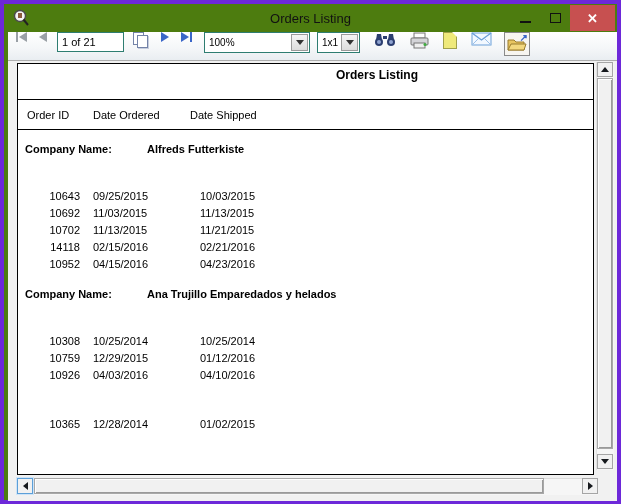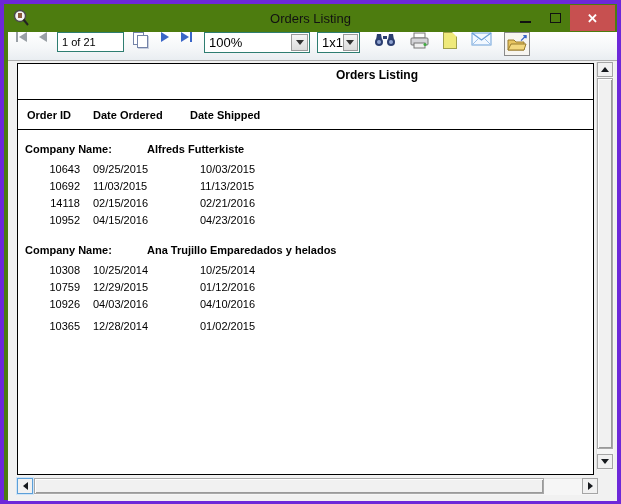--- a/index.html
+++ b/index.html
@@ -57,21 +57,21 @@
   .pages-icon .pg.back { left:0; top:0; }
   .pages-icon .pg.front { left:4px; top:3px; box-shadow:1px 1px 0 #c7cede; }
   .nav-next { margin-left:12px; }
   .nav-last { margin-left:12px; gap:1px; }
   .combo {
     height:21px; border:1px solid #2e7d71; background:#fff;
     display:flex; align-items:center;
   }
   .combo-zoom { width:106px; margin-left:12px; }
   .combo-grid { width:43px; margin-left:7px; }
-  .combo-text { flex:1; font-size:13px; padding-left:4px; }
+  .combo-text { flex:1; font-size:10px; padding-left:4px; }
   .combo-btn {
     width:17px; height:17px; margin-right:1px;
     background:linear-gradient(#f4f4f4,#dcdcdc); border:1px solid #9a9a9a;
     display:flex; align-items:center; justify-content:center;
   }
   .caret-down { width:0; height:0; border-left:4px solid transparent; border-right:4px solid transparent; border-top:5px solid #333; }
   .tb-icon { margin-left:14px; }
   .yellow-page {
     width:14px; height:17px; background:#efe97a; border:1px solid #a0a04a; position:relative;
   }
@@ -93,28 +93,28 @@
   }
   .page {
     position:absolute; left:9px; top:2px; width:577px; height:412px;
     background:#fff; border:1px solid #000; overflow:hidden;
   }
   .page-content { color:#000; font-size:11px; }
   .report-title { font-weight:bold; font-size:12px; margin:4px 0 0 318px; height:15px; }
   .report-date { font-weight:bold; margin:17px 0 0 3px; height:15px; }
   .sep { border-top:1px solid #000; }
   .sep1 { margin-top:16px; }
-  .col-header { font-weight:bold; margin-top:9px; height:15px; white-space:nowrap; }
+  .col-header { font-weight:normal; margin-top:9px; height:15px; white-space:nowrap; }
   .col-h1 { display:inline-block; margin-left:9px; width:66px; }
   .col-h2 { display:inline-block; width:97px; }
   .col-h3 { display:inline-block; }
   .sep2 { margin-top:5px; }
   .company-row { font-weight:bold; margin-top:13px; height:15px; white-space:nowrap; }
   .company-label { display:inline-block; margin-left:7px; width:122px; }
-  .rows { margin-top:5px; }
+  .rows { margin-top:32px; }
   .data-row { height:17px; white-space:nowrap; }
   .c1 { display:inline-block; width:62px; text-align:right; }
   .c2 { display:inline-block; margin-left:13px; width:107px; }
   .c3 { display:inline-block; }
 
   
   .sb-btn {
     position:absolute; background:#f1f1f1; border:1px solid #a5a5a5;
     display:flex; align-items:center; justify-content:center;
   }
@@ -227,20 +227,21 @@
         <div class="sep sep1"></div>
         <div class="col-header">
           <span class="col-h1">Order ID</span><span class="col-h2">Date Ordered</span><span class="col-h3">Date Shipped</span>
         </div>
         <div class="sep sep2"></div>
         <div id="report-groups">
             <div class="company-row"><span class="company-label">Company Name:</span><span class="company-name">Alfreds Futterkiste</span></div>
             <div class="rows">
               <div class="data-row"><span class="c1">10643</span><span class="c2">09/25/2015</span><span class="c3">10/03/2015</span></div>
               <div class="data-row"><span class="c1">10692</span><span class="c2">11/03/2015</span><span class="c3">11/13/2015</span></div>
+              <div class="data-row"><span class="c1">10702</span><span class="c2">11/13/2015</span><span class="c3">11/21/2015</span></div>
               <div class="data-row"><span class="c1">14118</span><span class="c2">02/15/2016</span><span class="c3">02/21/2016</span></div>
               <div class="data-row"><span class="c1">10952</span><span class="c2">04/15/2016</span><span class="c3">04/23/2016</span></div>
             </div>
             <div class="company-row"><span class="company-label">Company Name:</span><span class="company-name">Ana Trujillo Emparedados y helados</span></div>
             <div class="rows">
               <div class="data-row"><span class="c1">10308</span><span class="c2">10/25/2014</span><span class="c3">10/25/2014</span></div>
               <div class="data-row"><span class="c1">10759</span><span class="c2">12/29/2015</span><span class="c3">01/12/2016</span></div>
               <div class="data-row"><span class="c1">10926</span><span class="c2">04/03/2016</span><span class="c3">04/10/2016</span></div>
             </div>
             <div class="rows">

